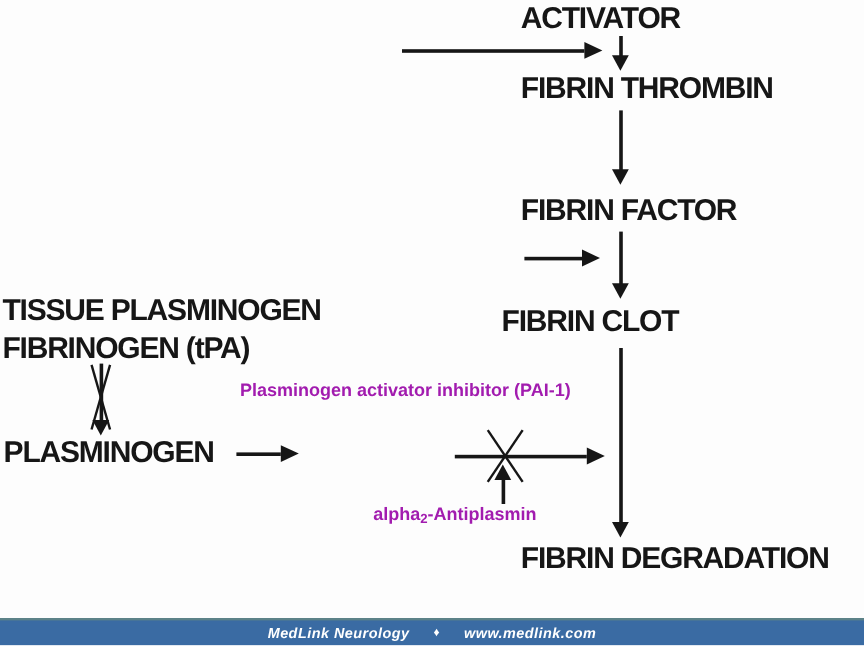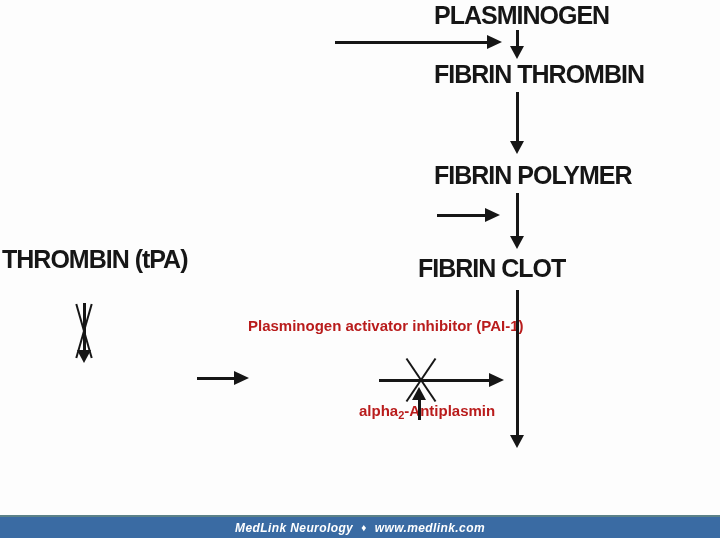--- a/index.html
+++ b/index.html
@@ -11,63 +11,66 @@
   }
   .lbl{
     position:absolute;
     font-size:25px;font-weight:bold;letter-spacing:-1px;
     white-space:nowrap;color:#161616;line-height:29px;
   }
   .lbl .line{display:block;line-height:31px;}
   .sml{
     position:absolute;
     font-size:15px;font-weight:bold;letter-spacing:0;
-    white-space:nowrap;color:#b91c1c;margin-left:48px;
+    white-space:nowrap;color:#a21caf;
   }
   sup.sup{font-size:15px;letter-spacing:-0.5px;vertical-align:8px;}
   sub.sub{font-size:11px;vertical-align:-3px;}
   .vline{position:absolute;width:3px;background:#161616;}
   .hline{position:absolute;height:3px;background:#161616;}
   .ah-down{position:absolute;width:0;height:0;
     border-left:7px solid transparent;border-right:7px solid transparent;
     border-top:13px solid #161616;}
   .ah-up{position:absolute;width:0;height:0;
     border-left:7px solid transparent;border-right:7px solid transparent;
     border-bottom:13px solid #161616;}
   .ah-right{position:absolute;width:0;height:0;
     border-top:7px solid transparent;border-bottom:7px solid transparent;
     border-left:15px solid #161616;}
   .xleg{position:absolute;width:2px;background:#161616;transform-origin:center center;}
   .footer{
     position:absolute;left:0;right:0;top:515px;height:21px;
     background:#3a6ba3;border-top:2px solid #5c8288;
-    display:flex;align-items:center;justify-content:center;gap:8px;
+    display:flex;align-items:center;justify-content:center;gap:20px;
     font-size:12px;font-style:italic;font-weight:bold;color:#ffffff;
     letter-spacing:0.4px;
   }
   .footer .sep{font-style:normal;font-size:10px;}
 </style>
 </head>
 <body>
 
 <div id="app">
 
-  <div class="lbl" style="left:434px;top:1px">PLASMINOGEN</div>
+  <div class="lbl" style="left:434px;top:1px">ACTIVATOR</div>
   <div class="lbl" style="left:434px;top:60px">FIBRIN THROMBIN</div>
-  <div class="lbl" style="left:434px;top:161px">FIBRIN POLYMER</div>
+  <div class="lbl" style="left:434px;top:161px">FIBRIN FACTOR</div>
   <div class="lbl" style="left:418px;top:254px">FIBRIN CLOT</div>
   <div class="lbl" style="left:434px;top:450px">
+    <span class="line">FIBRIN DEGRADATION</span>
   </div>
 
   <div class="lbl" style="left:2px;top:244px">
-    <span class="line">THROMBIN (tPA)</span>
+    <span class="line">TISSUE PLASMINOGEN</span>
+    <span class="line">FIBRINOGEN (tPA)</span>
   </div>
+  <div class="lbl" style="left:3px;top:363px">PLASMINOGEN</div>
 
   <div class="sml" style="left:200px;top:317px">Plasminogen activator inhibitor (PAI-1)</div>
-  <div class="sml" style="left:311px;top:402px">
+  <div class="sml" style="left:311px;top:420px">
     <span>alpha</span><sub class="sub">2</sub><span>-Antiplasmin</span>
   </div>
 
   <div>
     <div class="vline" style="left:516px;top:30px;height:18px"></div>
     <div class="ah-down" style="left:510px;top:46px"></div>
   </div>
 
   <div>
     <div class="hline" style="left:335px;top:41px;width:152px"></div>

